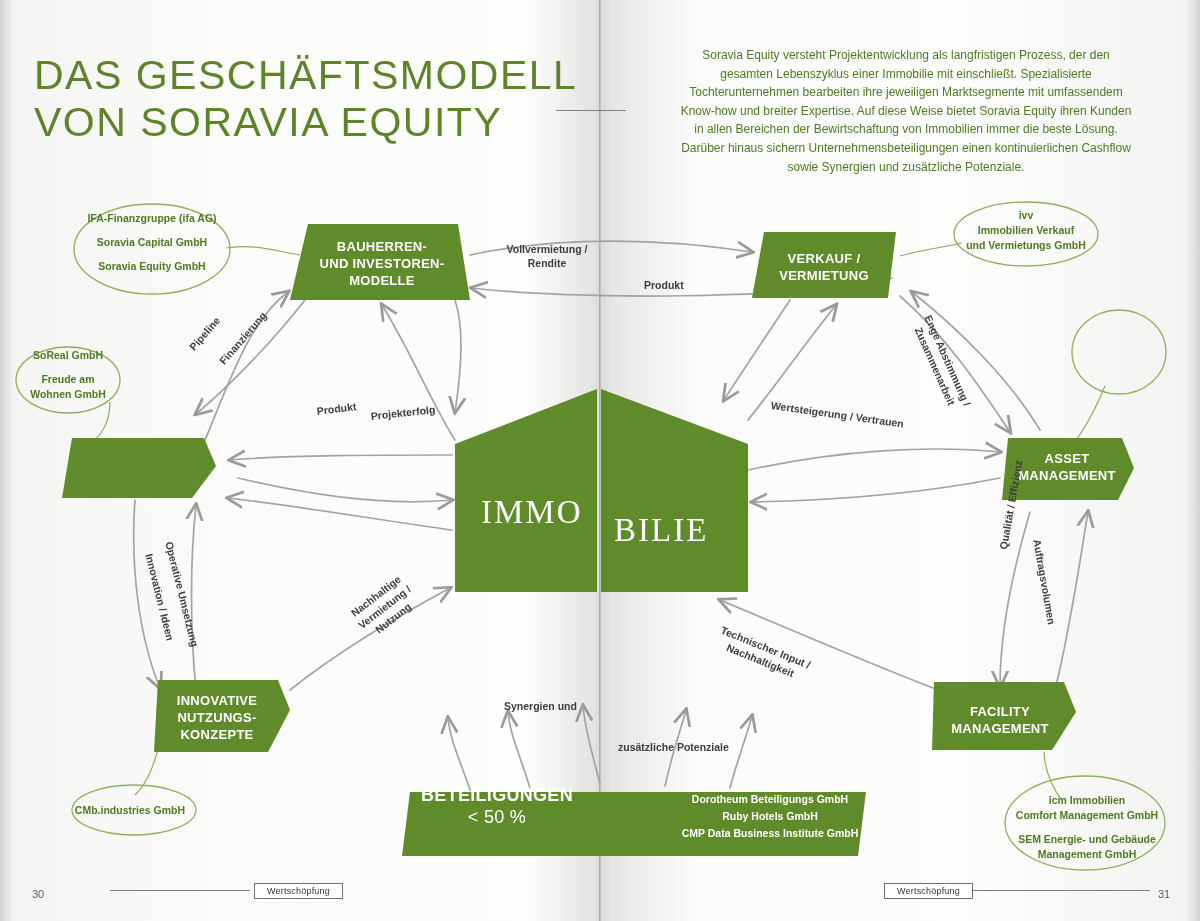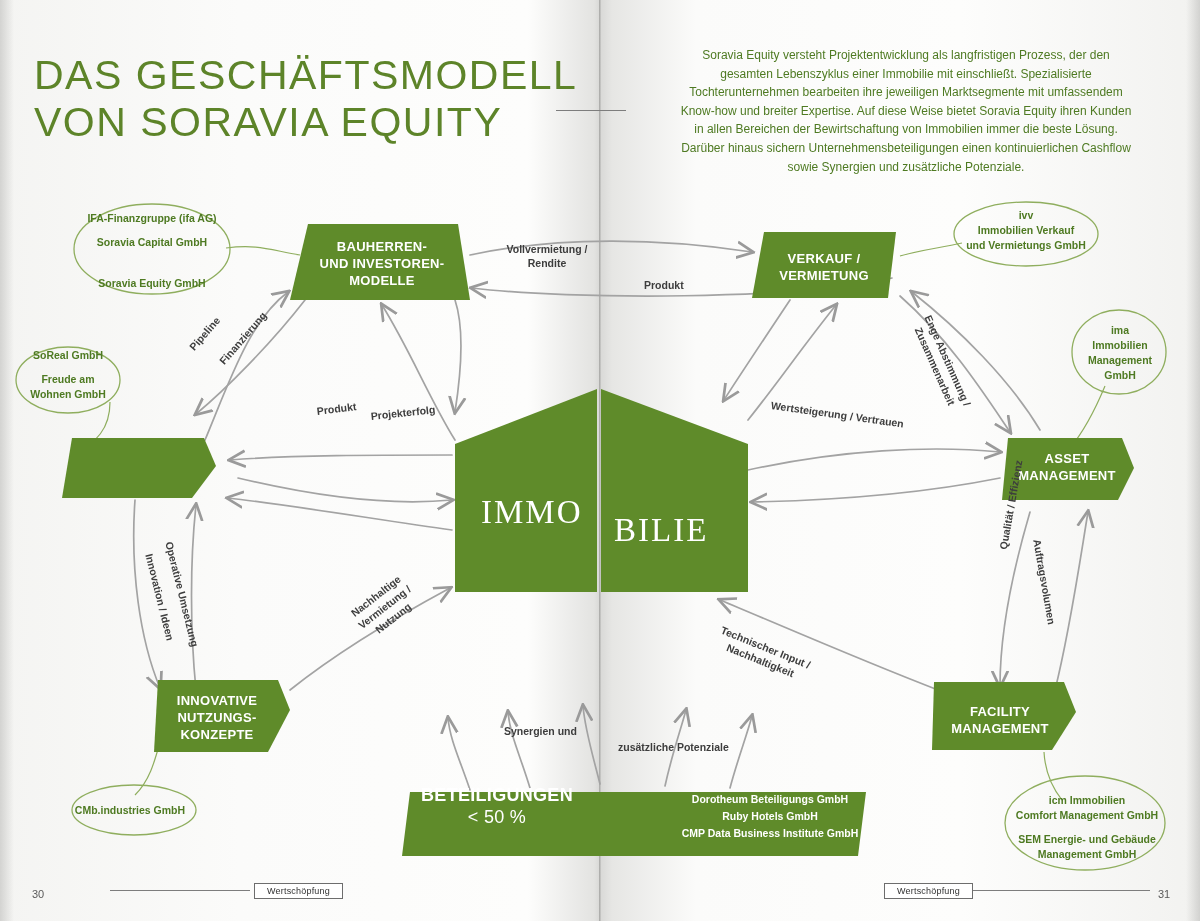--- a/index.html
+++ b/index.html
@@ -221,44 +221,38 @@
     <div>Ruby Hotels GmbH</div>
     <div>CMP Data Business Institute GmbH</div>
   </div>
 
   <div class="immo-label" style="left:481px;top:494px;">IMMO</div>
   <div class="immo-label" style="left:614px;top:494px;margin-top:18px;">BILIE</div>
 
   <div class="bubble-text" style="left:76px;top:211px;width:152px;">
     <div>IFA-Finanzgruppe (ifa AG)</div>
     <div style="margin-top:9px;">Soravia Capital GmbH</div>
-    <div style="margin-top:26px;">Soravia Equity GmbH</div>
+    <div style="margin-top:9px;">Soravia Equity GmbH</div>
   </div>
 
   <div class="bubble-text" style="left:20px;top:348px;width:96px;">
     <div>SoReal GmbH</div>
     <div style="margin-top:9px;">Freude am Wohnen GmbH</div>
   </div>
 
   <div class="bubble-text" style="left:74px;top:803px;width:112px;">
     <div>CMb.industries GmbH</div>
   </div>
 
   <div class="bubble-text" style="left:956px;top:208px;width:140px;">
     <div>ivv</div>
     <div>Immobilien Verkauf</div>
     <div>und Vermietungs GmbH</div>
   </div>
 
-  <div class="bubble-text" style="left:1076px;top:323px;width:88px;">
-    <div>ima</div>
-    <div>Immobilien</div>
-    <div>Management</div>
-    <div>GmbH</div>
-  </div>
 
   <div class="bubble-text" style="left:1005px;top:793px;width:164px;">
     <div>icm Immobilien</div>
     <div>Comfort Management GmbH</div>
     <div style="margin-top:9px;">SEM Energie- und Gebäude</div>
     <div>Management GmbH</div>
   </div>
 
   <div class="conn multi" style="left:492px;top:242px;width:110px;">Vollvermietung / Rendite</div>
   <div class="conn" style="left:644px;top:278px;">Produkt</div>
@@ -267,21 +261,21 @@
   <div class="conn" style="left:316px;top:404px;transform:rotate(-7deg);transform-origin:left top;">Produkt</div>
   <div class="conn" style="left:370px;top:409px;transform:rotate(-6deg);transform-origin:left top;">Projekterfolg</div>
   <div class="conn" style="left:772px;top:398px;transform:rotate(8deg);transform-origin:left top;">Wertsteigerung / Vertrauen</div>
   <div class="conn multi" style="left:934px;top:312px;width:100px;transform:rotate(66deg);transform-origin:left top;">Enge Abstimmung / Zusammenarbeit</div>
   <div class="conn" style="left:996px;top:548px;transform:rotate(-80deg);transform-origin:left top;">Qualität / Effizienz</div>
   <div class="conn" style="left:1044px;top:538px;transform:rotate(80deg);transform-origin:left top;">Auftragsvolumen</div>
   <div class="conn" style="left:156px;top:552px;transform:rotate(76deg);transform-origin:left top;">Innovation / Ideen</div>
   <div class="conn" style="left:176px;top:540px;transform:rotate(76deg);transform-origin:left top;">Operative Umsetzung</div>
   <div class="conn multi" style="left:336px;top:618px;width:90px;transform:rotate(-38deg);transform-origin:left top;">Nachhaltige Vermietung / Nutzung</div>
   <div class="conn multi" style="left:722px;top:622px;width:100px;transform:rotate(22deg);transform-origin:left top;">Technischer Input / Nachhaltigkeit</div>
-  <div class="conn" style="left:504px;top:724px;">Synergien und</div>
+  <div class="conn" style="left:504px;top:699px;">Synergien und</div>
   <div class="conn" style="left:618px;top:740px;">zusätzliche Potenziale</div>
 
   <div class="pagenum" style="left:32px;top:888px;">30</div>
   <div class="pagenum" style="left:1158px;top:888px;">31</div>
   <div class="rule" style="left:110px;top:890px;width:140px;"></div>
   <div class="rule" style="left:954px;top:890px;width:196px;"></div>
   <div class="tagbox" style="left:254px;top:883px;">Wertschöpfung</div>
   <div class="tagbox" style="left:884px;top:883px;">Wertschöpfung</div>
 </div>
 

